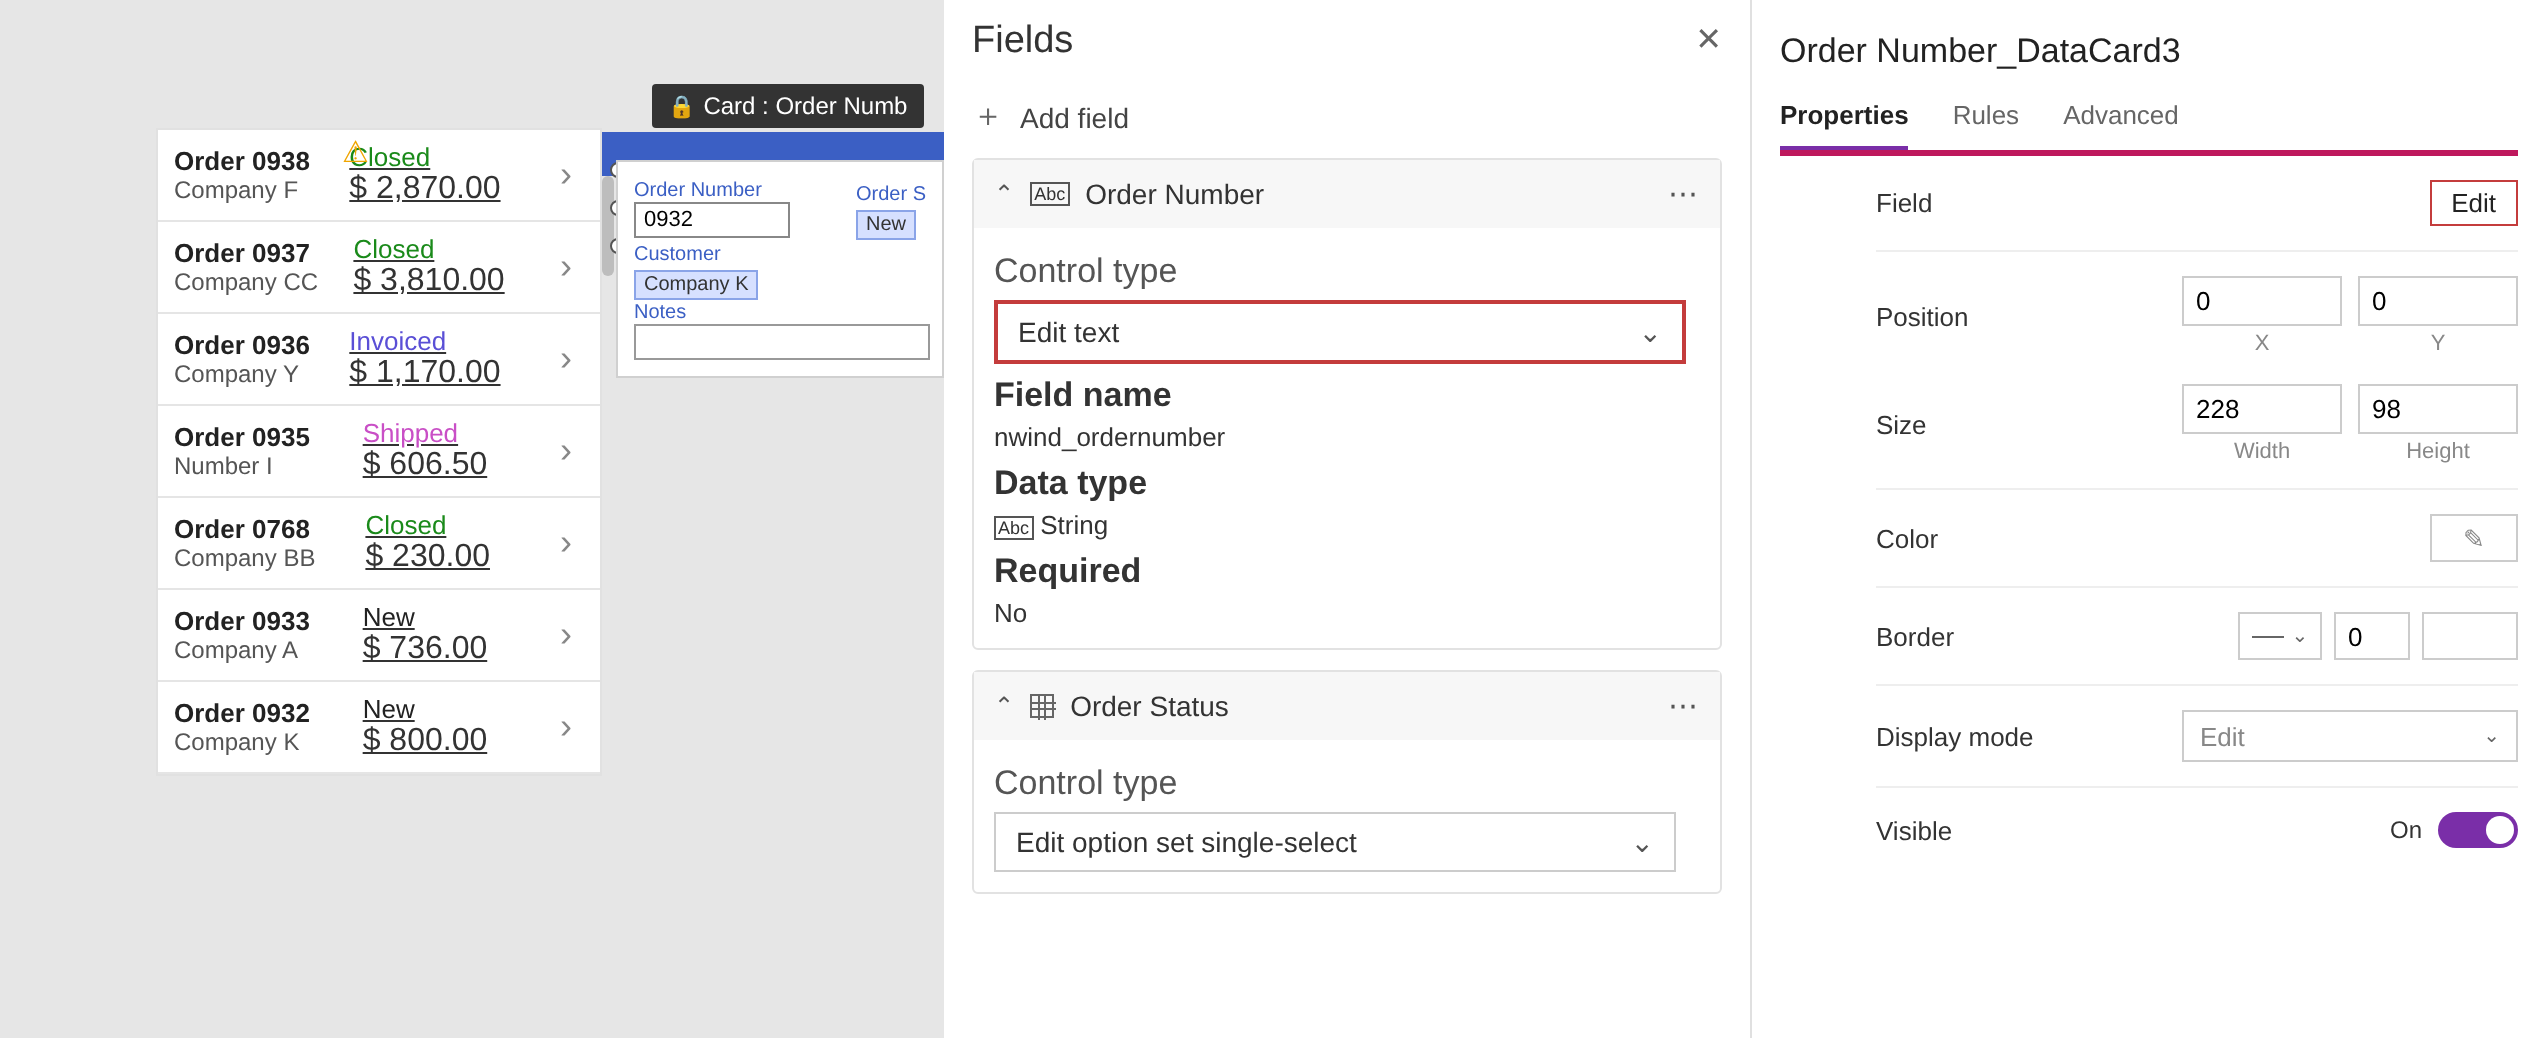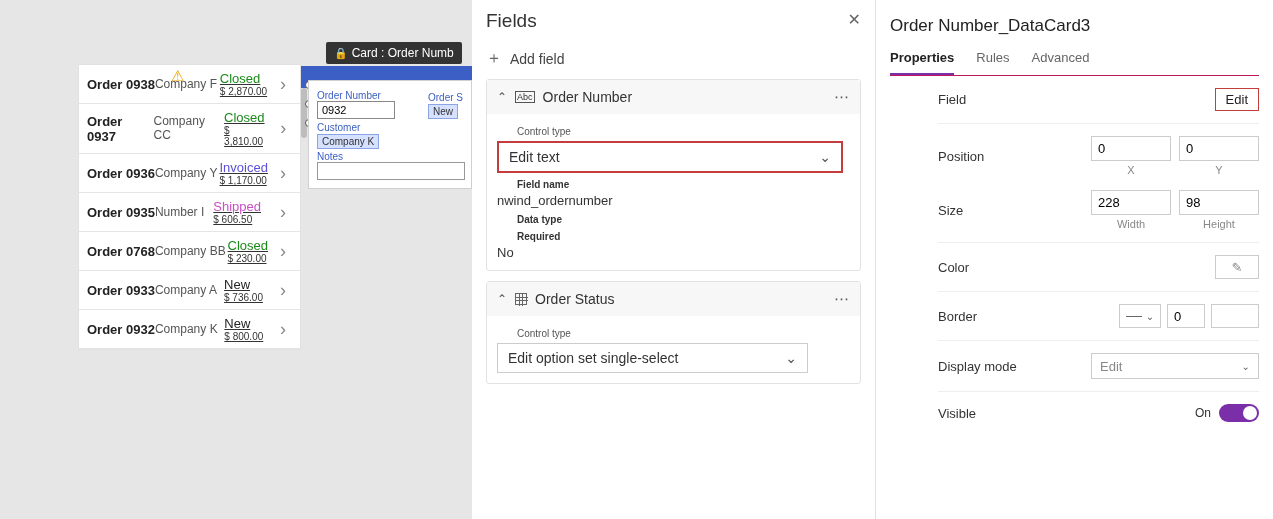--- a/index.html
+++ b/index.html
@@ -3,25 +3,25 @@
 <meta charset="utf-8">
 <style>
   * { box-sizing: border-box; margin: 0; padding: 0; }
   body { font-family: "Segoe UI", Arial, sans-serif; font-size: 13px; color: #333; background: #e6e6e6; width: 1273px; height: 519px; overflow: hidden; position: relative; }
 
   
   .canvas-area { position: absolute; left: 78px; top: 0; width: 394px; height: 519px; }
   .order-list { position: absolute; left: 0; top: 64px; width: 223px; background: #fff; border: 1px solid #e1e1e1; }
   .blue-header { position:absolute; left:0; top:66px; width:394px; height:22px; background:#3b5fc4; }
   .order-row { display:flex; align-items:center; justify-content:space-between; padding:6px 8px; border-bottom:1px solid #e5e5e5; position:relative; background:#fff; }
-  .order-row .left { display:flex; flex-direction:row; }
+  .order-row .left { display:flex; flex-direction:column; }
   .order-row .right { display:flex; flex-direction:column; align-items:flex-start; margin-right:4px;text-decoration:underline; }
   .order-row .title { font-size:13px; font-weight:600; color:#222; }
   .order-row .company { font-size:12px; color:#555; }
-  .order-row .amount { font-size:10px; color:#333; }
+  .order-row .amount { font-size:16px; color:#333; }
   .status-closed { color:#1a8a1a; font-size:13px; }
   .status-invoiced { color:#5a4fd6; font-size:13px; }
   .status-shipped { color:#c94fc6; font-size:13px; }
   .status-new { color:#222; font-size:13px; }
   .chevron { width:18px; text-align:center; color:#888; font-size:18px; }
   .warn-badge { position:absolute; left:92px; top:2px; color:#f0a500; font-size:15px; }
   .vscroll { position:absolute; left:223px; top:88px; width:6px; height:50px; background:#bdbdbd; border-radius:3px; }
 
   
   .card-tag { position:absolute; left:248px; top:42px; background:#333; color:#fff; font-size:12px; padding:4px 8px; border-radius:2px; display:flex; align-items:center; gap:4px; }
@@ -43,35 +43,35 @@
   .close-x { font-size:16px; color:#666; cursor:pointer; }
   .add-row { display:flex; align-items:center; gap:8px; margin:16px 0 10px 0; color:#444; font-size:14px; }
   .add-plus { font-size:16px; color:#666; }
   .field-group { border:1px solid #e2e2e2; border-radius:3px; margin-bottom:10px; }
   .group-head { display:flex; align-items:center; justify-content:space-between; padding:8px 10px; background:#f7f7f7; }
   .group-head .hl { display:flex; align-items:center; gap:8px; font-size:14px; color:#333; }
   .caret { font-size:12px; color:#555; }
   .abc-ic { border:1px solid #555; font-size:9px; padding:0 1px; line-height:10px; }
   .dots { font-size:15px; color:#555; letter-spacing:1px; }
   .group-body { padding:6px 10px 10px 10px; }
-  .prop-lbl { font-size:10px; color:#555; margin-top:6px;margin-left:20px; }
+  .prop-lbl { font-size:17px; color:#555; margin-top:6px; }
   .prop-val { font-size:13px; color:#333; margin-top:3px; }
   .ctl-select { display:flex; justify-content:space-between; align-items:center; border:2px solid #c43c3c; padding:6px 10px; margin-top:4px; width:346px; font-size:14px; }
   .chev-down { font-size:14px; color:#555; }
-  .ctl-select-plain { display:flex; justify-content:space-between; align-items:center; border:1px solid #ccc; padding:6px 10px; margin-top:4px; width:311px; font-size:14px; }
+  .ctl-select-plain { display:flex; justify-content:space-between; align-items:center; border:1px solid #ccc; padding:6px 10px; margin-top:4px; width:341px; font-size:14px; }
   .grid-ic { border:1px solid #666; width:12px; height:12px; display:inline-block; position:relative; }
   .grid-ic::before,.grid-ic::after { content:""; position:absolute; background:#666; }
   .grid-ic::before { left:3px; top:0; width:1px; height:12px; box-shadow:3px 0 0 #666; }
   .grid-ic::after { top:3px; left:0; height:1px; width:12px; box-shadow:0 3px 0 #666; }
 
   
   .props-pane { position:absolute; left:876px; top:0; width:397px; height:519px; background:#fff; padding:10px 14px 0 14px; }
   .cap { font-size:10px; letter-spacing:1px; color:#888; }
   .obj-name { font-size:17px; color:#222; margin-top:6px; }
-  .tabs { display:flex; gap:22px; margin-top:14px; border-bottom:1px solid #be185d; }
+  .tabs { display:flex; gap:22px; margin-top:14px; border-bottom:3px solid #be185d; }
   .tab { font-size:13px; color:#666; padding-bottom:8px; border-bottom:2px solid transparent; cursor:pointer; }
   .tab.active { color:#222; border-bottom-color:#7a2ea8; font-weight:600; }
   .prop-row { display:flex; justify-content:space-between; align-items:center; padding:12px 0; border-bottom:1px solid #eee;margin-left:48px; }
   .prop-row .pl { font-size:13px; color:#333; }
   .edit-link { border:1px solid #c43c3c; color:#222; font-size:13px; padding:3px 10px; }
   .xy-wrap { display:flex; flex-direction:column; align-items:flex-end; }
   .xy-inputs { display:flex; gap:8px; }
   .num-input { width:80px; border:1px solid #ccc; padding:4px 6px; font-size:13px; }
   .xy-labels { display:flex; gap:8px; width:168px; justify-content:center; font-size:11px; color:#888; margin-top:3px; }
   .xy-labels span { width:80px; text-align:center; }
@@ -232,20 +232,24 @@
     </div>
     <div class="group-body">
       <div class="prop-lbl">Control type</div>
       <div class="ctl-select">
         <span>Edit text</span>
         <span class="chev-down">⌄</span>
       </div>
       <div class="prop-lbl" style="font-weight:600;color:#333">Field name</div>
       <div class="prop-val">nwind_ordernumber</div>
       <div class="prop-lbl" style="font-weight:600;color:#333">Data type</div>
+      <div class="prop-val">
+        <span class="abc-ic">Abc</span>
+        <span>String</span>
+      </div>
       <div class="prop-lbl" style="font-weight:600;color:#333">Required</div>
       <div class="prop-val">No</div>
     </div>
   </div>
 
   <div class="field-group">
     <div class="group-head">
       <div class="hl">
         <span class="caret">⌃</span>
         <span class="grid-ic"></span>

